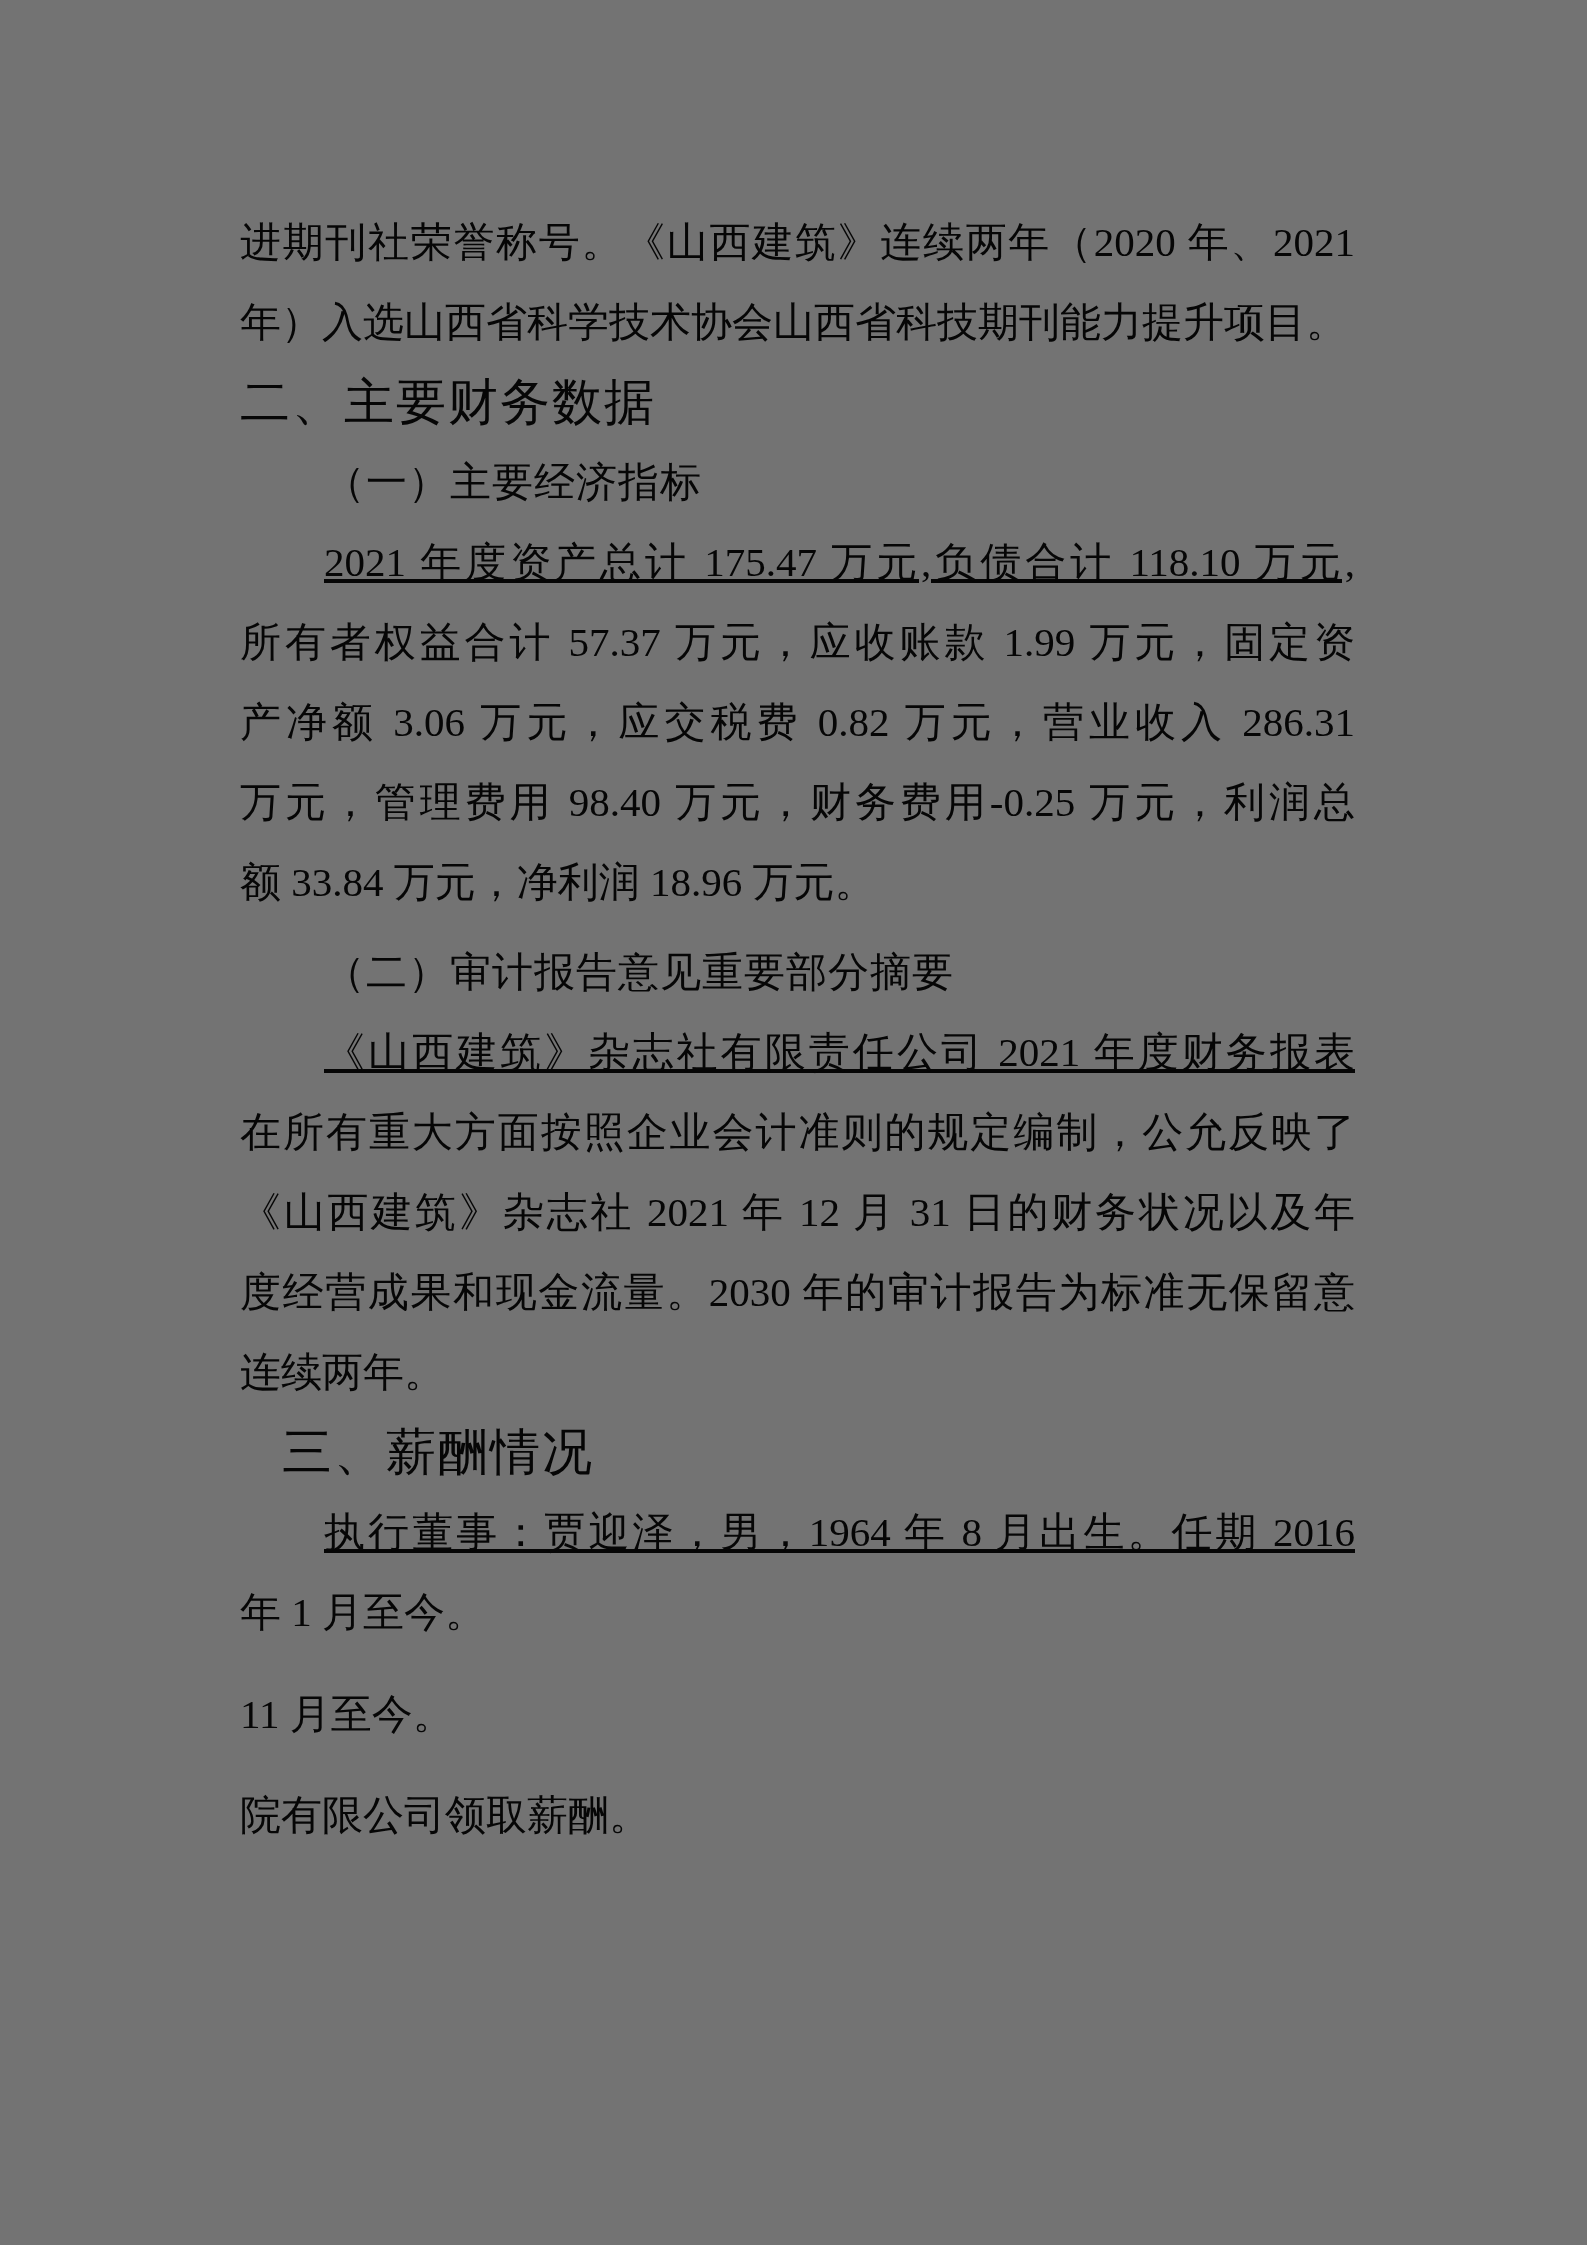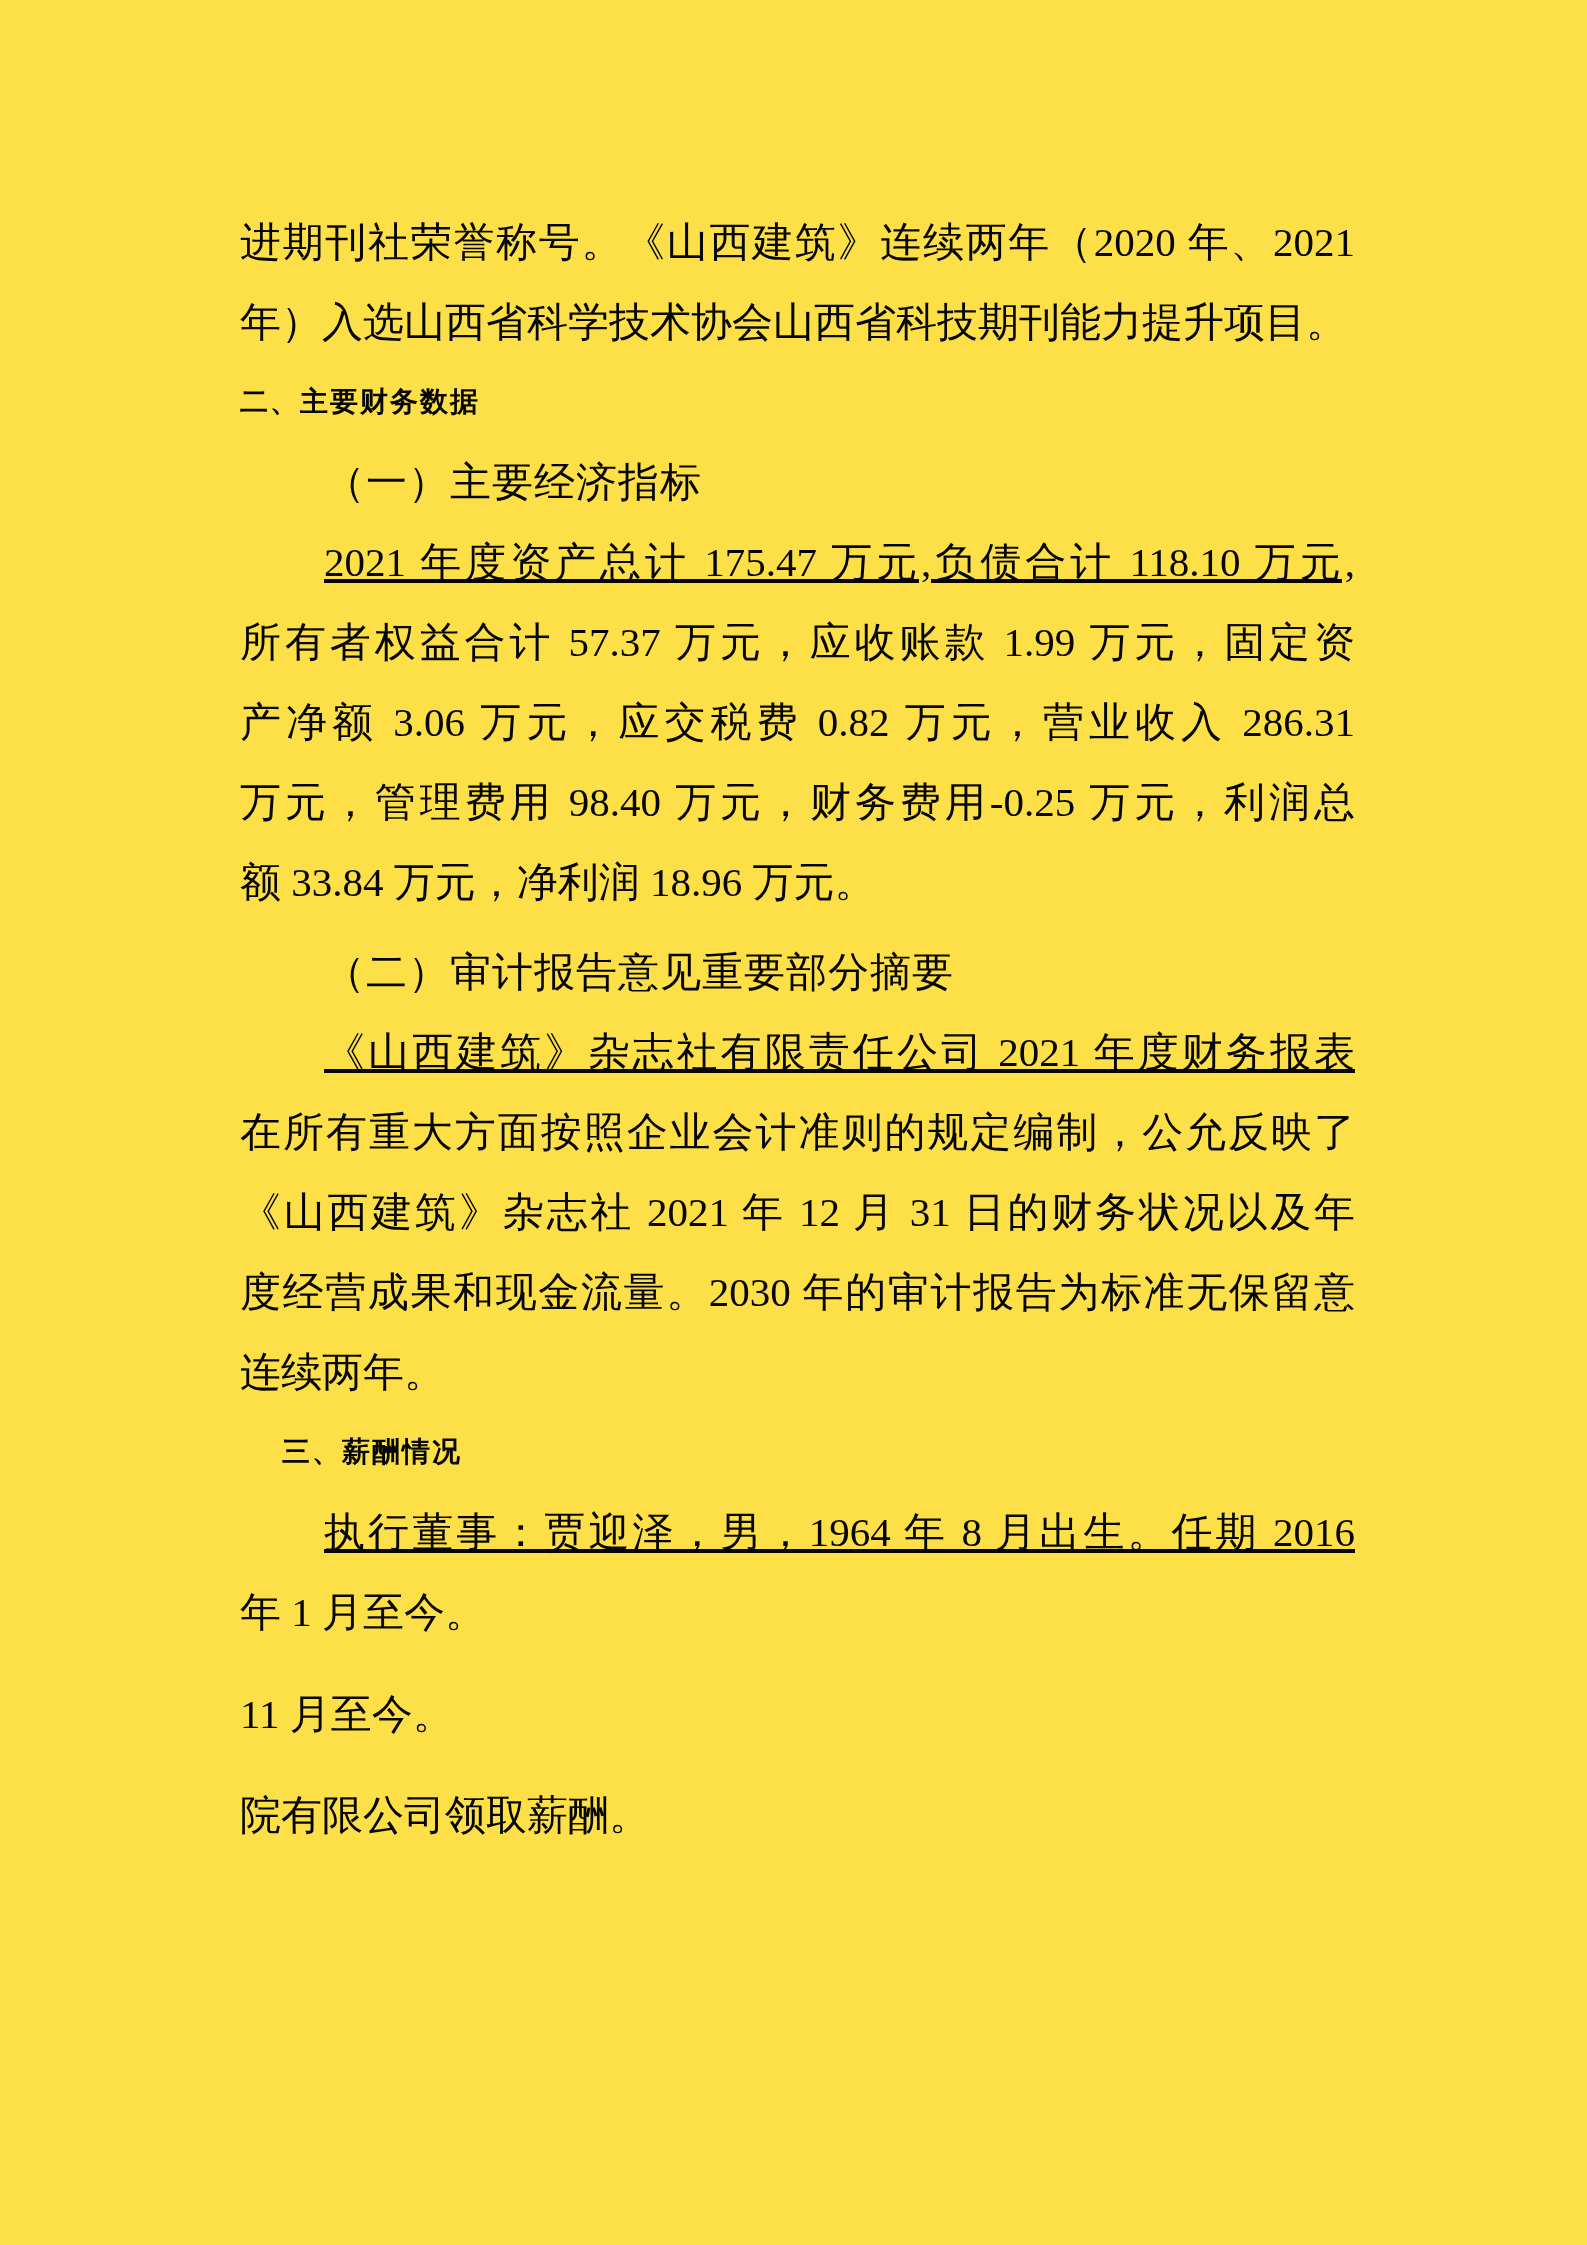--- a/index.html
+++ b/index.html
@@ -1,21 +1,21 @@
 <!DOCTYPE html>
 <html><head>
 <meta charset="utf-8">
 <style>
   html, body { margin: 0; padding: 0; background: #e8e8e8; }
   .page {
     position: relative;
     width: 1587px;
     height: 2245px;
     margin: 0 auto;
-    background: #fde047;
+    background: #737373;
     color: #060606;
     font-family: "Liberation Serif", "DejaVu Serif", serif;
     overflow: hidden;
   }
   .content {
     position: absolute;
     left: 240px;
     top: 202px;
     width: 1115px;
     font-size: 41px;
@@ -25,22 +25,22 @@
   .line { display: block; text-align: justify; }
   
   .line.fill { text-align-last: justify; }
   
   .line.end  { text-align-last: left; white-space: nowrap; }
   
   .line.indent { text-indent: 84px; text-decoration: underline; }
   
   .heading {
     font-family: "Liberation Sans", "DejaVu Sans", sans-serif;
-    font-weight: 700;
-    font-size: 28px;
+    font-weight: 400;
+    font-size: 50px;
     letter-spacing: 2px;
   }
   .heading.indent1 { text-indent: 42px; }
   
   .subheading { text-indent: 84px; letter-spacing: 1px; }
   
   .sp-10 { margin-top: 10px; }
   .sp-22 { margin-top: 22px; }
   .sp-21 { margin-top: 21px; }
 </style>

